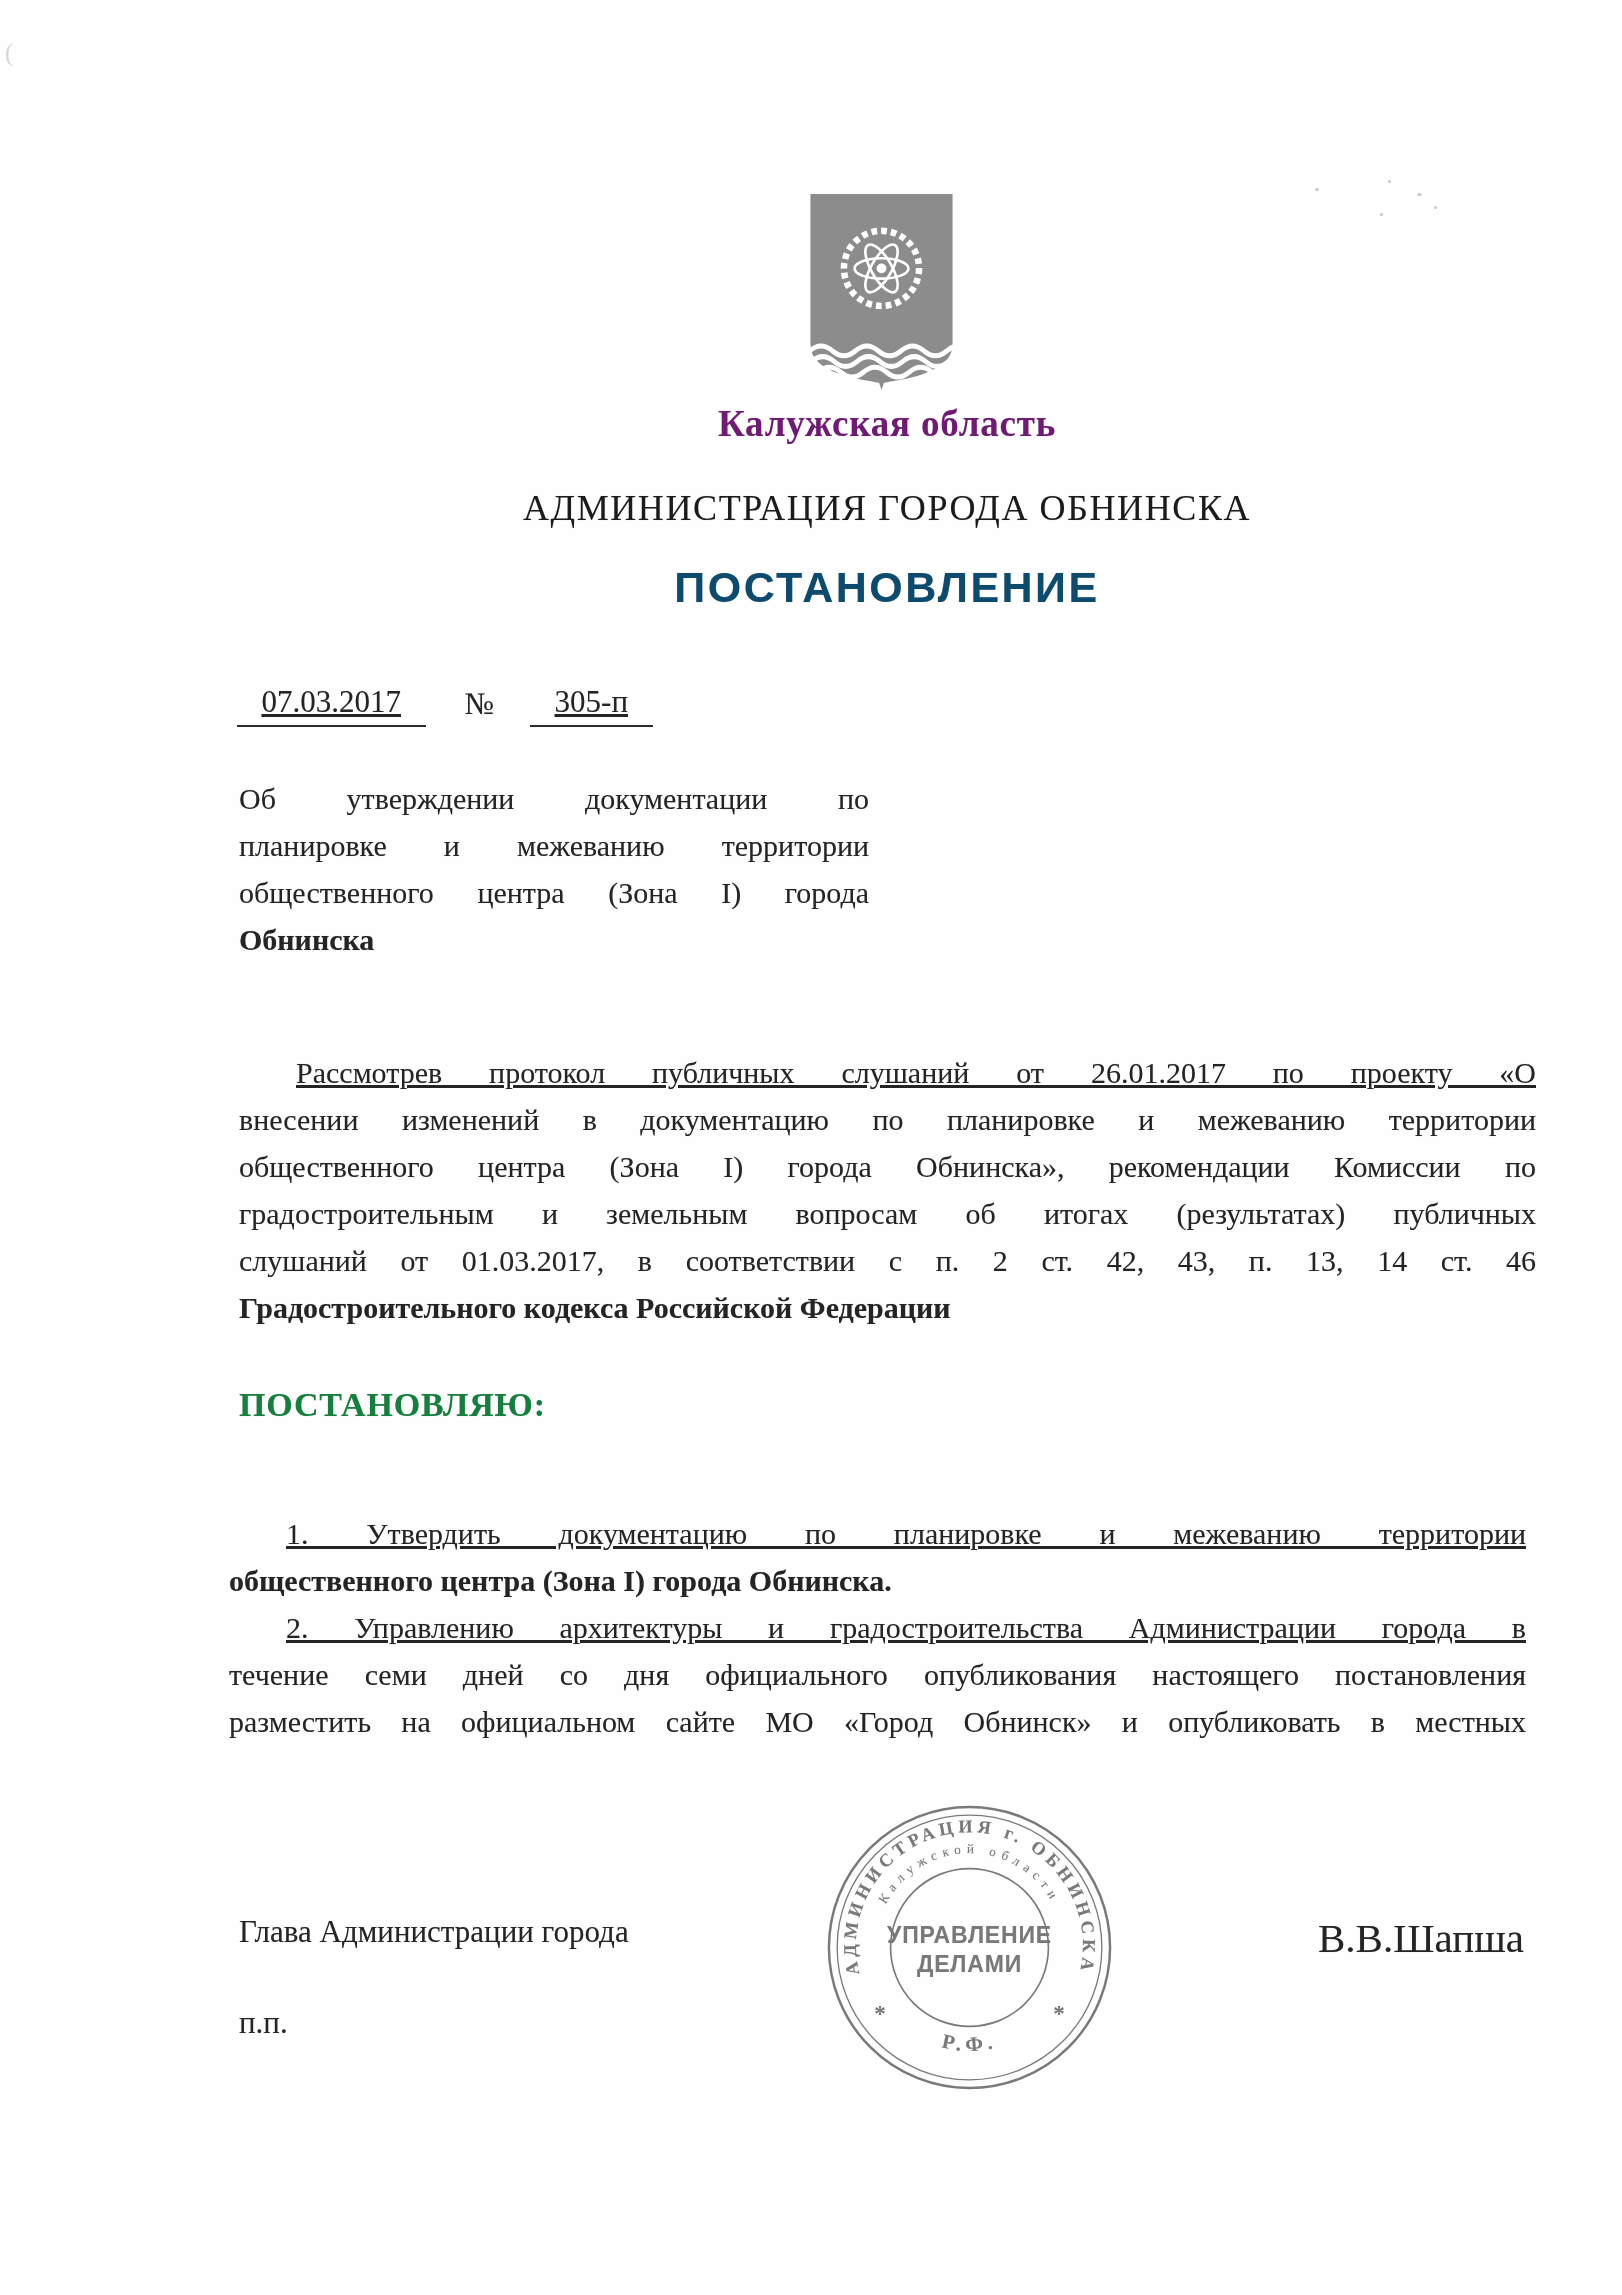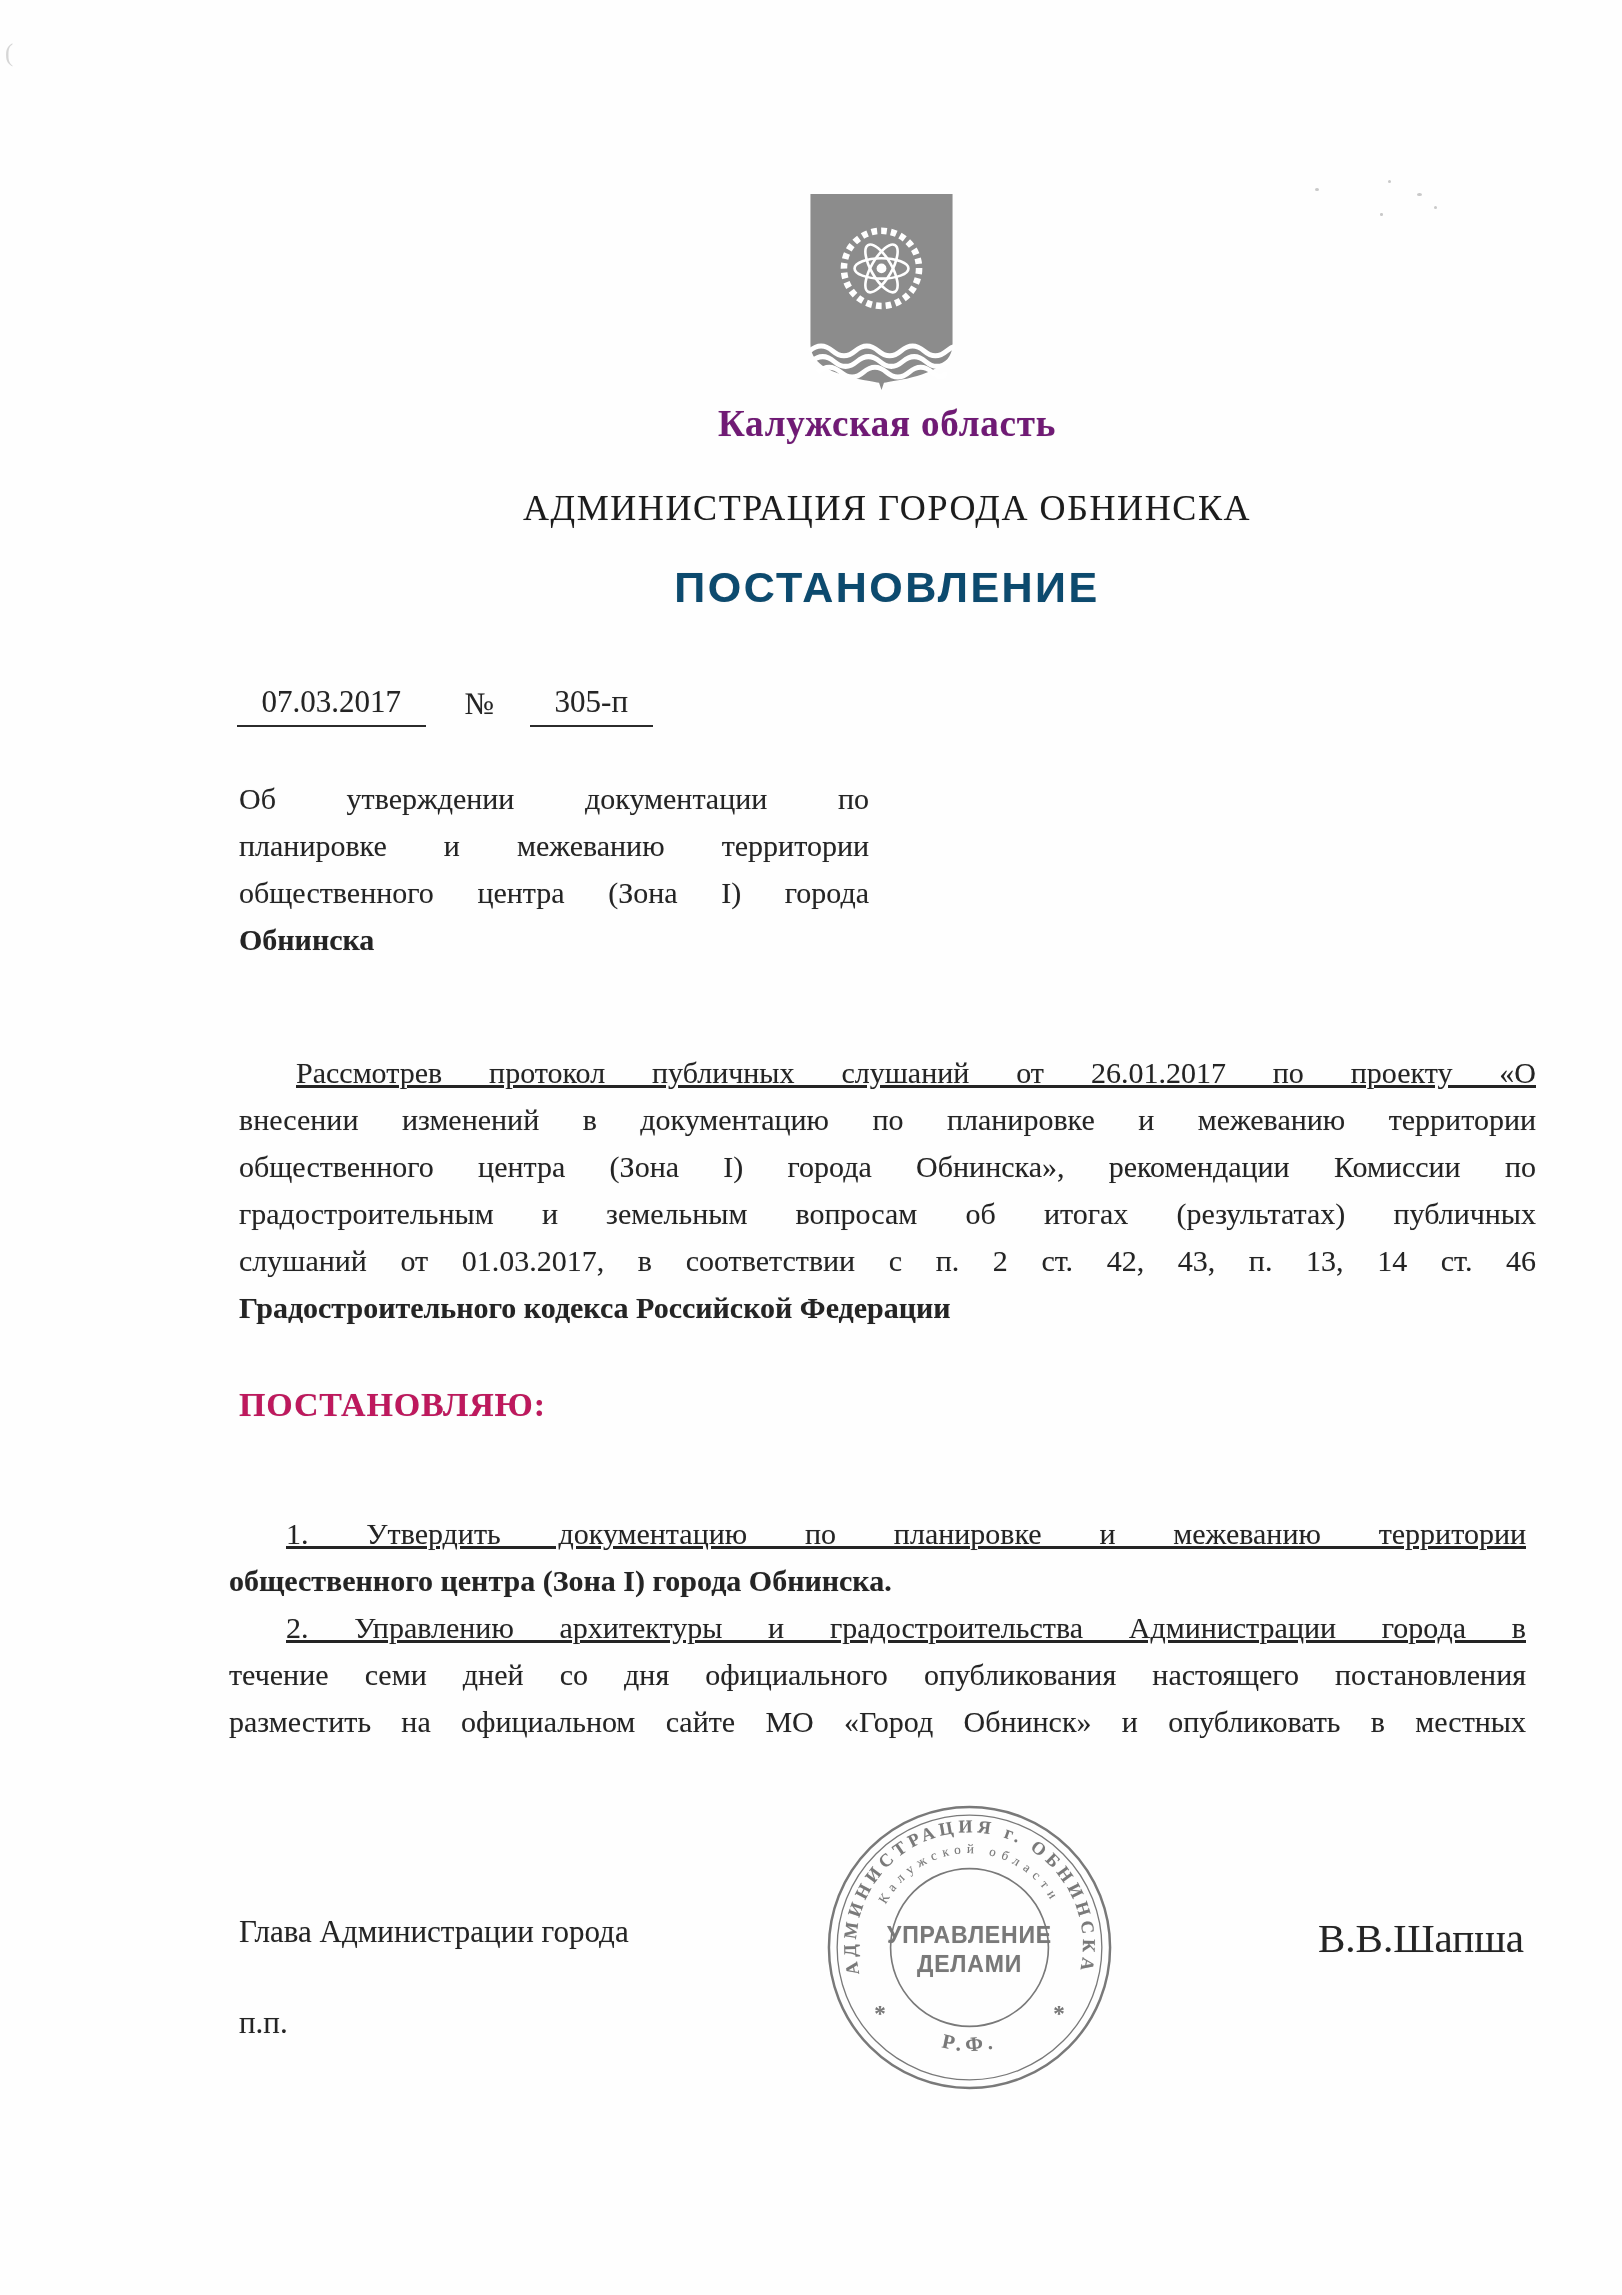--- a/index.html
+++ b/index.html
@@ -13,29 +13,29 @@
   }
   
   .emblem { position:absolute; left:808px; top:193px; width:147px; height:199px; }
   .hdr { position:absolute; left:152px; width:1470px; text-align:center; white-space:nowrap; }
   .region  { top:402px; font-size:37px; font-weight:bold; letter-spacing:0.8px; color:#701a75; }
   .org     { top:487px; font-size:36px; letter-spacing:1.6px; color:#1b1b1b; }
   .doctype { top:563px; font-family:"Liberation Sans","DejaVu Sans",sans-serif;
              font-size:43px; font-weight:bold; letter-spacing:2.5px; color:#0c4a6e; }
   
   .date-row { position:absolute; left:237px; top:684px; font-size:31px; display:flex; align-items:flex-end; }
-  .date-row .u { border-bottom:2.5px solid #2b2b2b; padding:0 24.5px 4.9px; }
+  .date-row .u { border-bottom:2.5px solid #2b2b2b; padding:0 24.5px 4.9px;text-decoration:underline; }
   .date-row .nsign { padding:0 0 4.9px; margin:0 36px 0 39px; }
   
   .pline { height:47px; line-height:47px; text-align:justify; text-align-last:justify; overflow:hidden; }
   .pline.last   { text-align-last:left;font-weight:bold; }
   .pline.indent { padding-left:57px;text-decoration:underline; }
   .subject  { position:absolute; left:239px; top:775px;  width:630px;  font-size:30px; }
   .preamble { position:absolute; left:239px; top:1049px; width:1297px; font-size:30px; }
-  .resolve  { position:absolute; left:239px; top:1386px; font-size:34px; font-weight:bold; letter-spacing:0.8px; color:#be185d; }
+  .resolve  { position:absolute; left:239px; top:1386px; font-size:34px; font-weight:bold; letter-spacing:0.8px; color:#15803d; }
   .items    { position:absolute; left:229px; top:1510px; width:1297px; font-size:30px; }
   
   .sig-title { position:absolute; left:239px;  top:1914px; font-size:31px; }
   .sig-name  { position:absolute; left:1318px; top:1914px; font-size:41px; }
   .pp        { position:absolute; left:239px;  top:2005px; font-size:31px; }
   
   .stamp { position:absolute; left:824px; top:1802px; width:291px; height:291px; opacity:.9; }
   
   .pencil { position:absolute; left:4.9px; top:39px; color:#d6d6d6; font-size:24.5px; text-shadow:none; }
   .speck  { position:absolute; background:#c9c9c9; border-radius:50%; }

